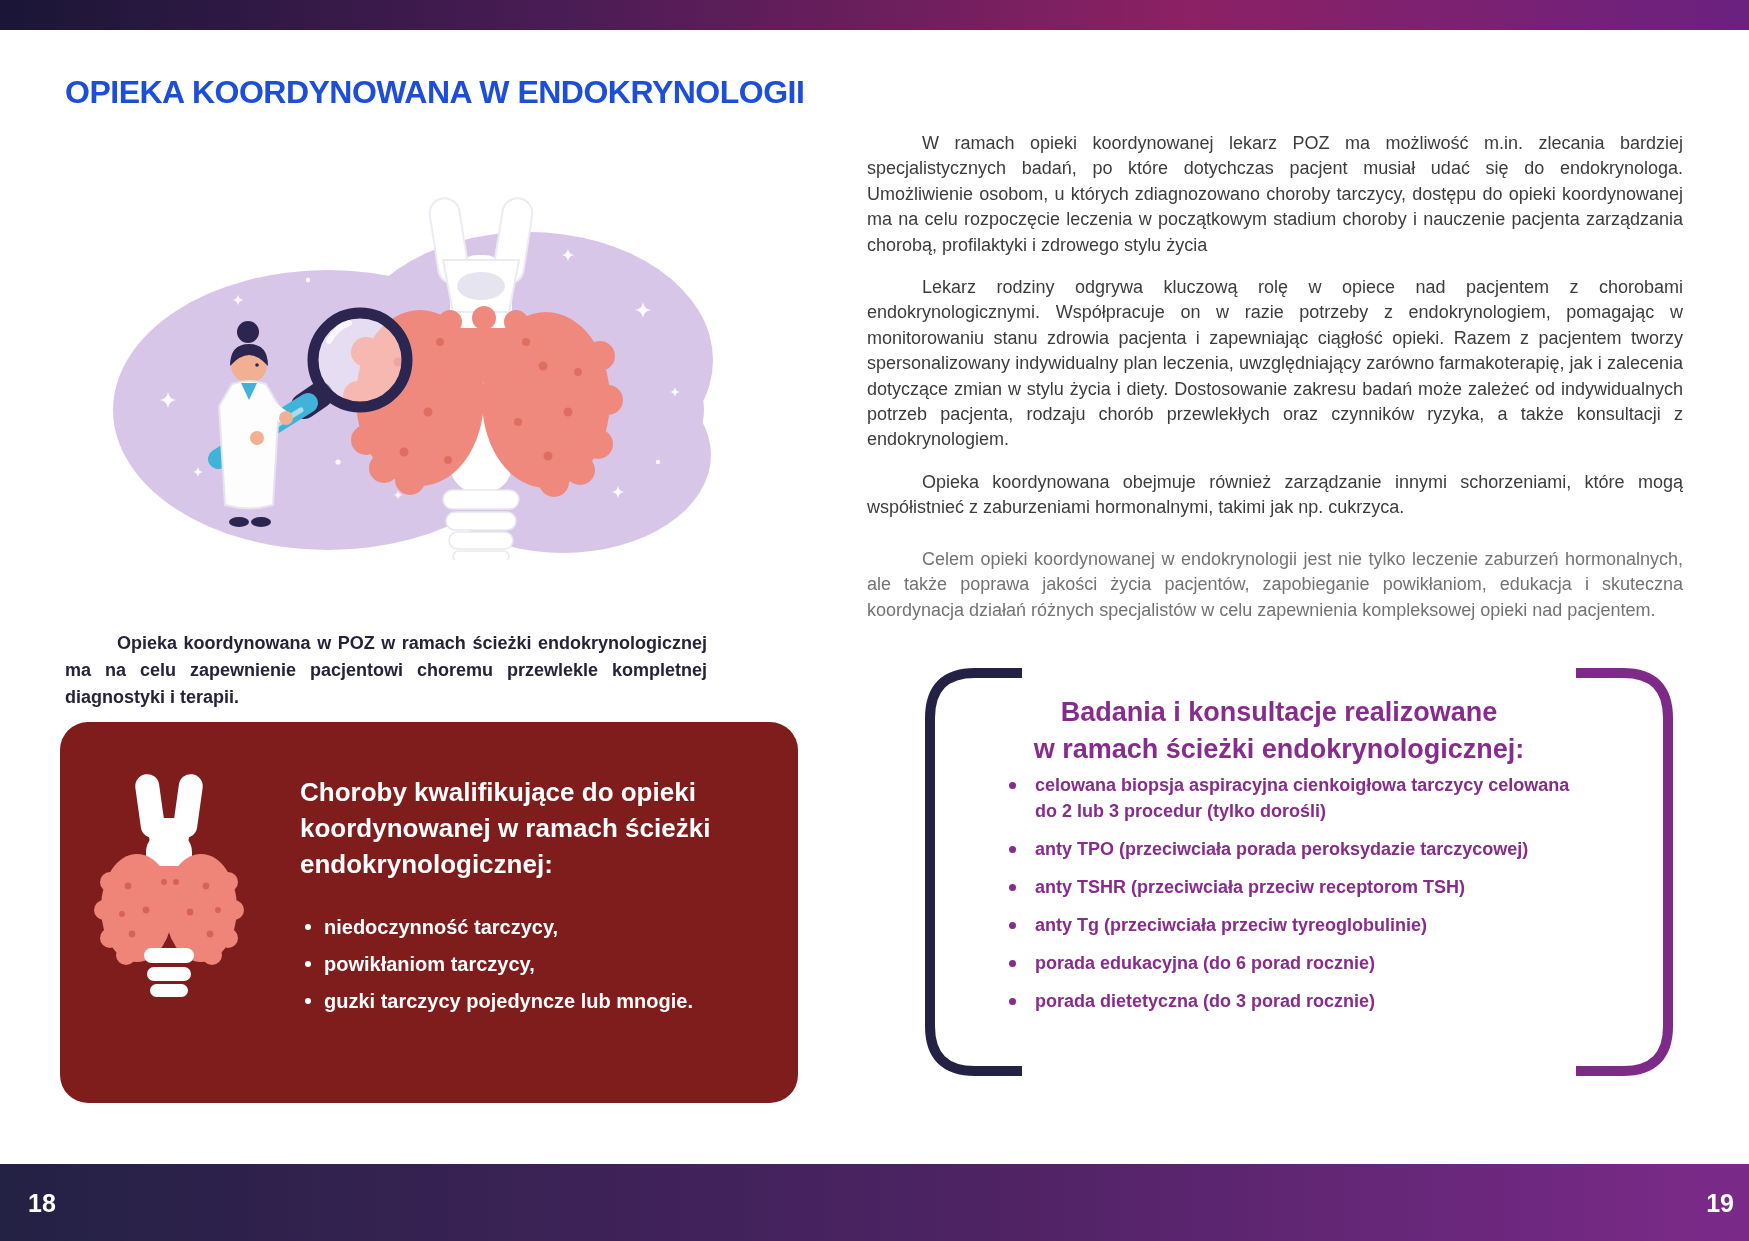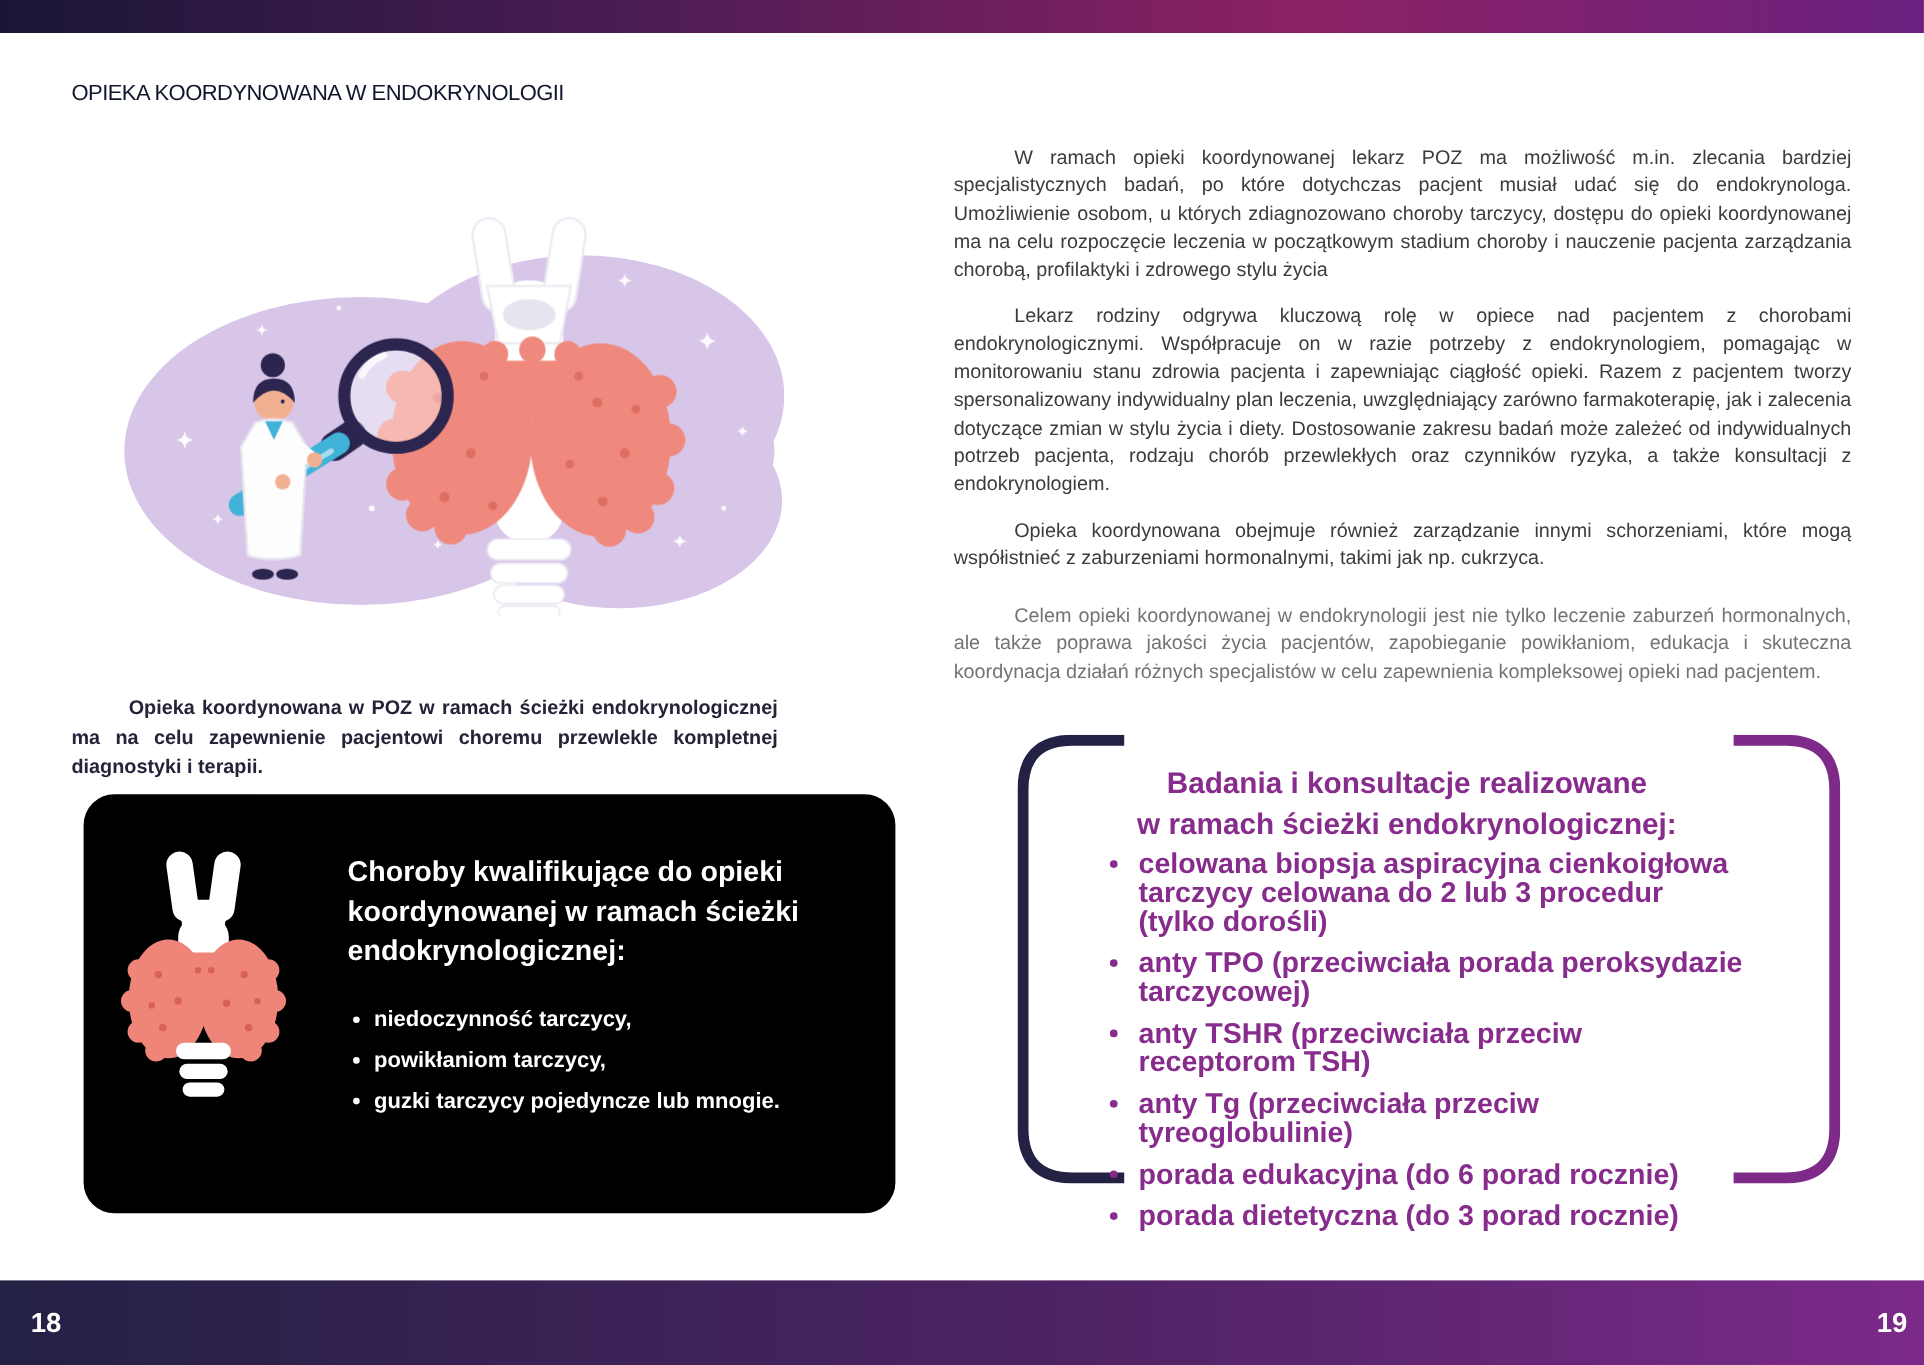--- a/index.html
+++ b/index.html
@@ -2,51 +2,51 @@
 <html><head>
 <meta charset="utf-8">
 <style>
   html,body{margin:0;padding:0;}
   body{background:#ffffff;font-family:"Liberation Sans","DejaVu Sans",sans-serif;}
   .page{position:relative;width:1749px;height:1241px;background:#ffffff;overflow:hidden;}
 
   .top-bar{position:absolute;left:0;top:0;width:1749px;height:30px;
     background:linear-gradient(90deg,#1a1636 0%,#4a1c55 32%,#8c2164 68%,#6a2180 100%);}
 
-  .page-title{position:absolute;left:65px;top:74px;font-size:20px;font-weight:normal;
-    color:#0f172a;letter-spacing:-0.5px;white-space:nowrap;}
+  .page-title{position:absolute;left:65px;top:74px;font-size:32px;font-weight:bold;
+    color:#1d4ed8;letter-spacing:-0.5px;white-space:nowrap;}
 
   .illustration{position:absolute;left:98px;top:160px;width:615px;height:400px;}
 
   .caption{position:absolute;left:65px;top:630px;width:642px;font-size:18px;font-weight:bold;
     color:#262238;line-height:27px;text-align:justify;text-indent:52px;}
 
-  .dark-box{position:absolute;left:76px;top:722px;width:738px;height:381px;
-    background:#000000;border-radius:28px;}
+  .dark-box{position:absolute;left:60px;top:722px;width:738px;height:381px;
+    background:#7f1d1d;border-radius:28px;}
   .dark-box .box-icon{position:absolute;left:34px;top:48px;}
   .dark-box .box-content{position:absolute;left:240px;top:52px;width:470px;color:#ffffff;}
   .dark-box h2{margin:0 0 30px 0;font-size:26px;line-height:36px;font-weight:bold;}
   .dark-box ul{list-style:none;margin:0;padding:0;}
   .dark-box li{position:relative;padding-left:24px;font-size:20px;font-weight:bold;
     line-height:30px;margin-bottom:7px;}
   .dark-box li::before{content:"";position:absolute;left:5px;top:12px;width:6px;height:6px;
     border-radius:50%;background:#ffffff;}
 
   .right-col{position:absolute;left:850px;top:114px;width:850px;}
   .right-col p{margin:17px;font-size:18px;line-height:25.4px;color:#3c3c3c;
     text-align:justify;text-indent:55px;}
   .right-col p.highlight{margin-top:26px;font-weight:normal;color:#737373;}
 
   .consult-box{position:absolute;left:925px;top:668px;width:708px;height:408px;}
   .consult-box .frame{position:absolute;left:0;top:0;}
   .consult-title{position:absolute;left:0;right:0;top:26px;text-align:center;
     color:#872c8c;font-weight:bold;font-size:27px;line-height:37px;}
   .consult-title span{display:block;}
   .consult-list{position:absolute;left:78px;top:104px;width:585px;list-style:none;margin:0;padding:0;}
-  .consult-list li{position:relative;padding-left:32px;font-size:26px;font-weight:bold;
+  .consult-list li{position:relative;padding-left:32px;font-size:18px;font-weight:bold;
     color:#872c8c;line-height:26px;margin-bottom:12px;}
   .consult-list li::before{content:"";position:absolute;left:6px;top:10px;width:7px;height:7px;
     border-radius:50%;background:#872c8c;}
 
   .bottom-bar{position:absolute;left:0;top:1164px;width:1749px;height:77px;
     background:linear-gradient(90deg,#232144 0%,#4d2363 55%,#7c2a8a 100%);padding-left:11px;}
   .page-num{position:absolute;top:50%;transform:translateY(-50%);color:#ffffff;
     font-size:25px;font-weight:bold;}
   .page-num.left{left:28px;}
   .page-num.right{right:26px;}

